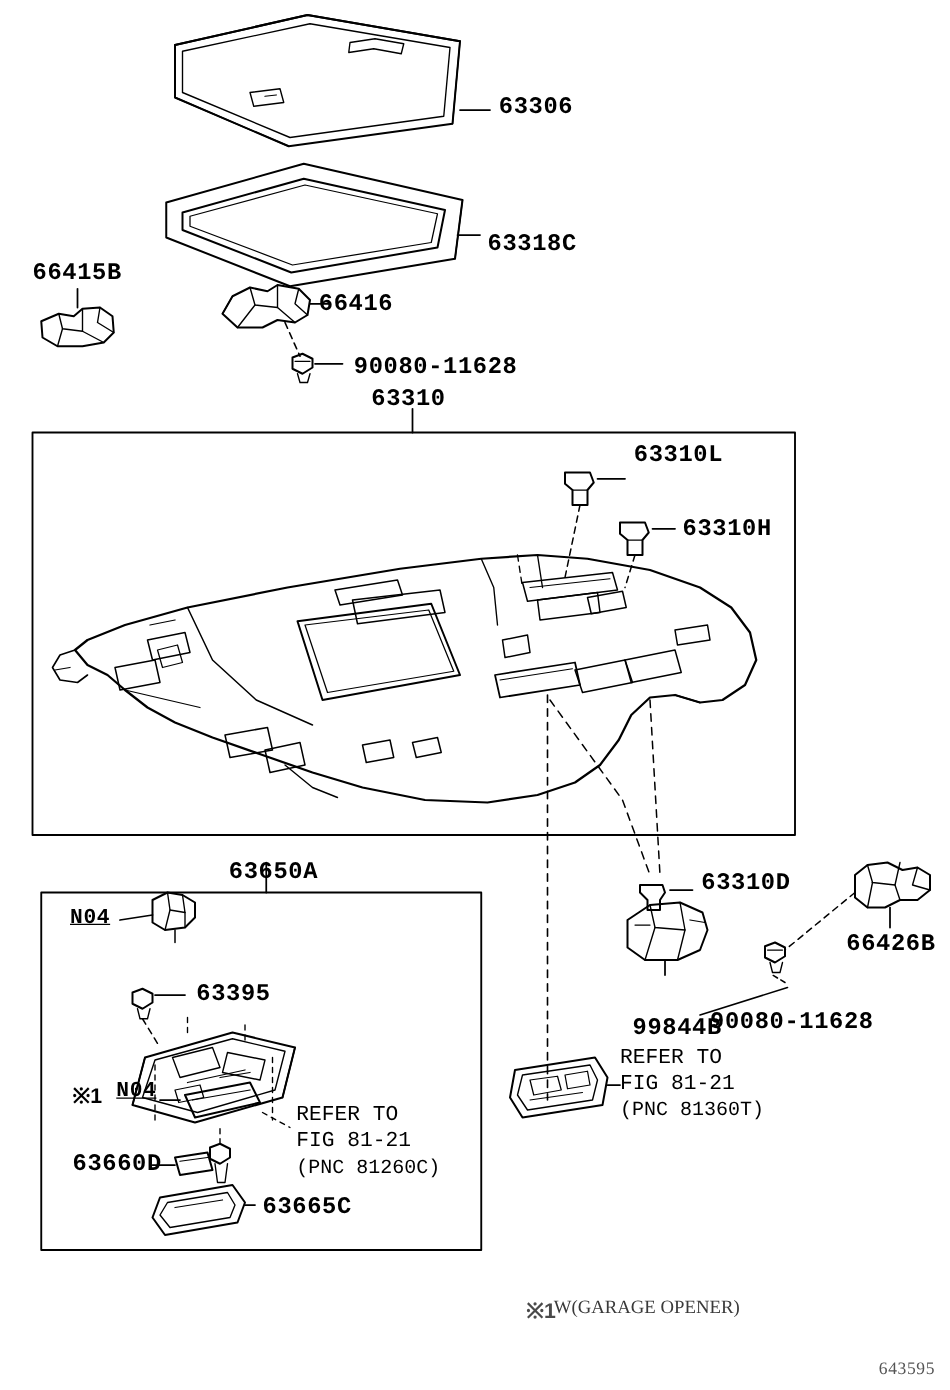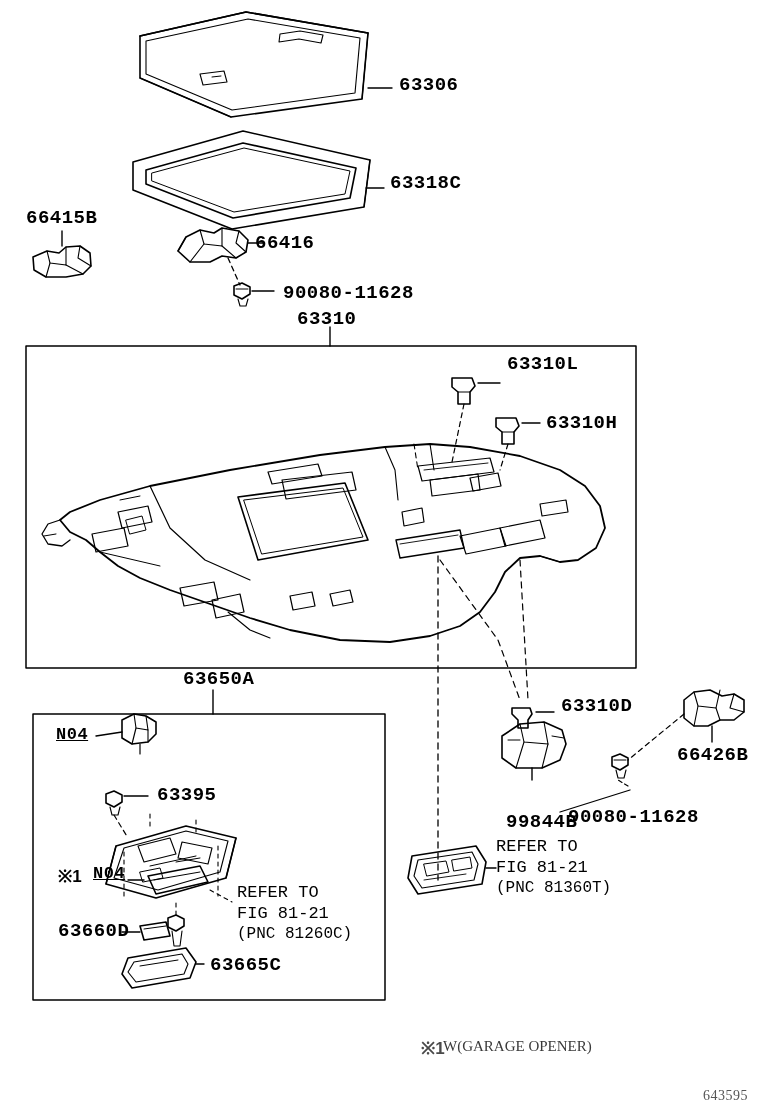--- a/index.html
+++ b/index.html
@@ -240,28 +240,28 @@
       <path d="M128,958 L186,948 L196,962 L190,978 L132,988 L122,974 Z"></path>
       <path d="M134,962 L182,954 L188,964 L184,974 L136,982 L128,972 Z" stroke-width="1.1"></path>
       <path d="M140,966 L178,960" stroke-width="1"></path>
       <path d="M196,964 L204,964" stroke-width="1.4"></path>
 
       <path d="M210,890 L232,902" stroke-width="1.1" stroke-dasharray="4,4"></path>
     </g>
   </svg>
 
   <div class="lbl" style="left:399px;top:74px;">63306</div>
-  <div class="lbl" style="left:390px;top:172px;">63318C</div>
+  <div class="lbl" style="left:390px;top:184px;">63318C</div>
   <div class="lbl" style="left:26px;top:207px;">66415B</div>
   <div class="lbl" style="left:255px;top:232px;">66416</div>
   <div class="lbl" style="left:283px;top:282px;">90080-11628</div>
   <div class="lbl" style="left:297px;top:308px;">63310</div>
   <div class="lbl" style="left:507px;top:353px;">63310L</div>
   <div class="lbl" style="left:546px;top:412px;">63310H</div>
-  <div class="lbl" style="left:183px;top:668px;text-align:center;">63650A</div>
+  <div class="lbl" style="left:183px;top:686px;text-align:center;">63650A</div>
   <div class="lbl" style="left:561px;top:695px;">63310D</div>
   <div class="lbl" style="left:677px;top:744px;">66426B</div>
   <div class="lbl" style="left:157px;top:784px;">63395</div>
   <div class="lbl" style="left:568px;top:806px;">90080-11628</div>
   <div class="lbl" style="left:506px;top:811px;">99844B</div>
   <div class="lbl" style="left:58px;top:920px;">63660D</div>
   <div class="lbl" style="left:210px;top:954px;">63665C</div>
 
   <div class="lbl sm" style="left:56px;top:725px;">N04</div>
   <div class="lbl sm" style="left:93px;top:864px;">N04</div>

